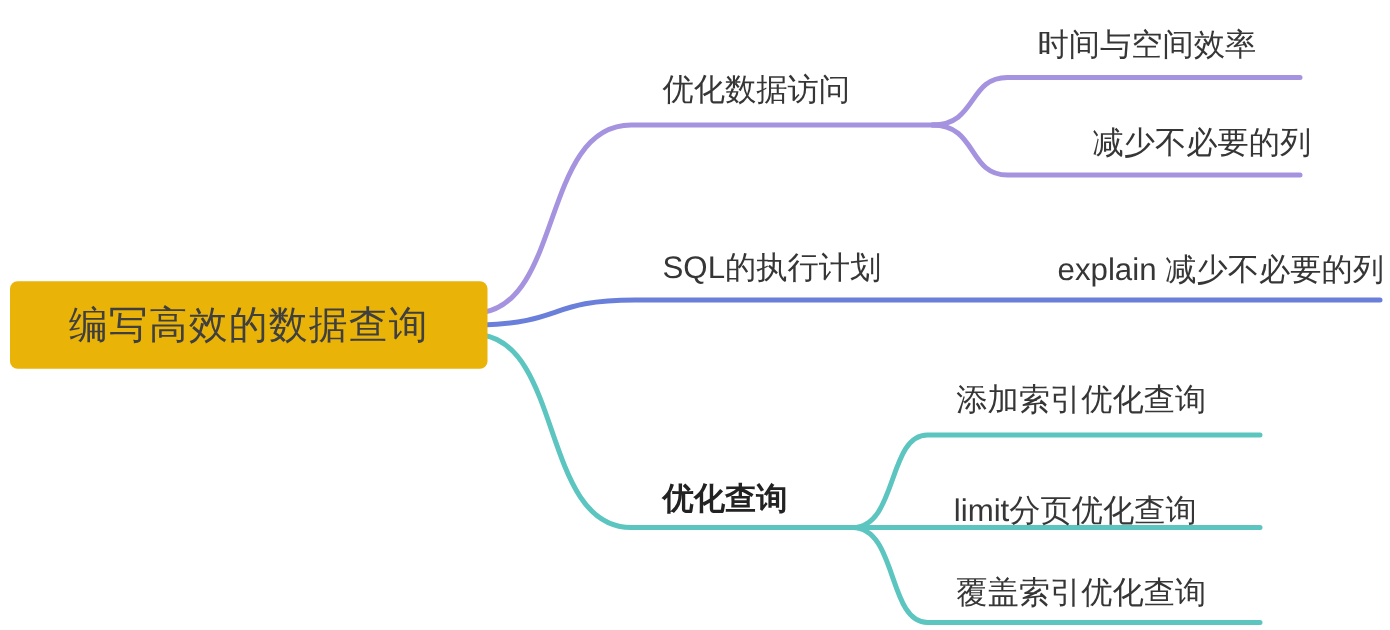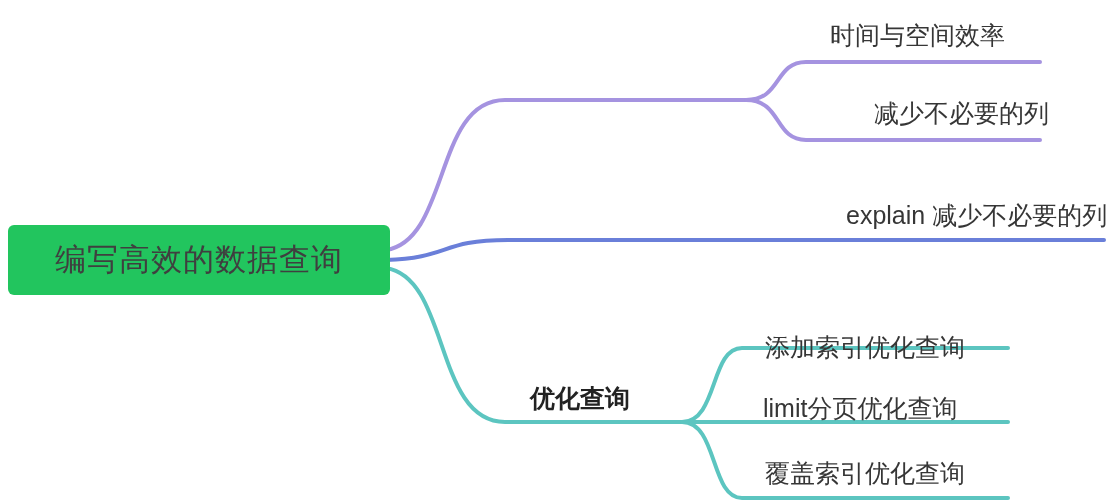--- a/index.html
+++ b/index.html
@@ -27,21 +27,21 @@
     stroke-width: 4;
     stroke-linecap: round;
     stroke-linejoin: round;
   }
   .root-node {
     position: absolute;
     left: 8px;
     top: 225px;
     width: 382px;
     height: 70px;
-    background: #22c55e;
+    background: #eab308;
     border-radius: 6px;
     display: flex;
     align-items: center;
     justify-content: center;
     font-size: 31px;
     color: #3f3f3f;
     letter-spacing: 1px;
     cursor: default;
     text-align: right;
   }
@@ -59,21 +59,21 @@
   
   .lbl-b1 { left: 530px; top: 55px; }
   .lbl-b2 { left: 530px; top: 197px; }
   .lbl-b3 { left: 530px; top: 382px; }
   
   .lbl-b1c1 { left: 830px; top: 19px; }
   .lbl-b1c2 { left: 874px; top: 97px; }
   
   .lbl-b2c1 { left: 846px; top: 199px; }
   
-  .lbl-b3c1 { left: 765px; top: 303px; margin-top: 28px; }
+  .lbl-b3c1 { left: 765px; top: 303px; }
   .lbl-b3c2 { left: 763px; top: 392px; }
   .lbl-b3c3 { left: 765px; top: 457px; text-align: center; }
 </style>
 </head>
 <body>
 
 <div id="canvas">
 
   <svg id="edges" viewBox="0 0 1112 504" xmlns="http://www.w3.org/2000/svg">
 
@@ -84,20 +84,22 @@
     <path d="M 386 260 C 450 258 440 240 508 240 L 1104 240" stroke="#6a7fd9"></path>
 
     <path d="M 386 268 C 450 278 434 422 505 422 L 688 422" stroke="#5cc5c0"></path>
     <path d="M 682 422 C 718 422 710 348 742 348 L 1008 348" stroke="#5cc5c0"></path>
     <path d="M 682 422 L 1008 422" stroke="#5cc5c0"></path>
     <path d="M 682 422 C 718 422 710 498 742 498 L 1008 498" stroke="#5cc5c0"></path>
   </svg>
 
   <div class="root-node">编写高效的数据查询</div>
 
+  <div class="node-label lbl-b1">优化数据访问</div>
+  <div class="node-label lbl-b2">SQL的执行计划</div>
   <div class="node-label lbl-b3 bold">优化查询</div>
 
   <div class="node-label lbl-b1c1">时间与空间效率</div>
   <div class="node-label lbl-b1c2">减少不必要的列</div>
 
   <div class="node-label lbl-b2c1">explain 减少不必要的列</div>
 
   <div class="node-label lbl-b3c1">添加索引优化查询</div>
   <div class="node-label lbl-b3c2">limit分页优化查询</div>
   <div class="node-label lbl-b3c3">覆盖索引优化查询</div>

